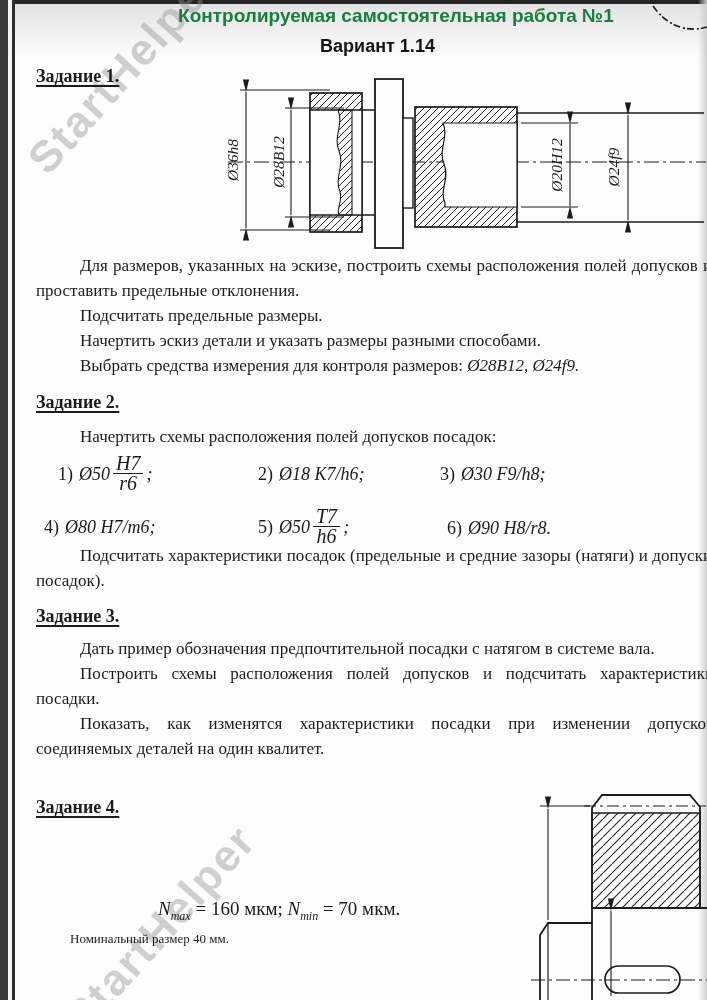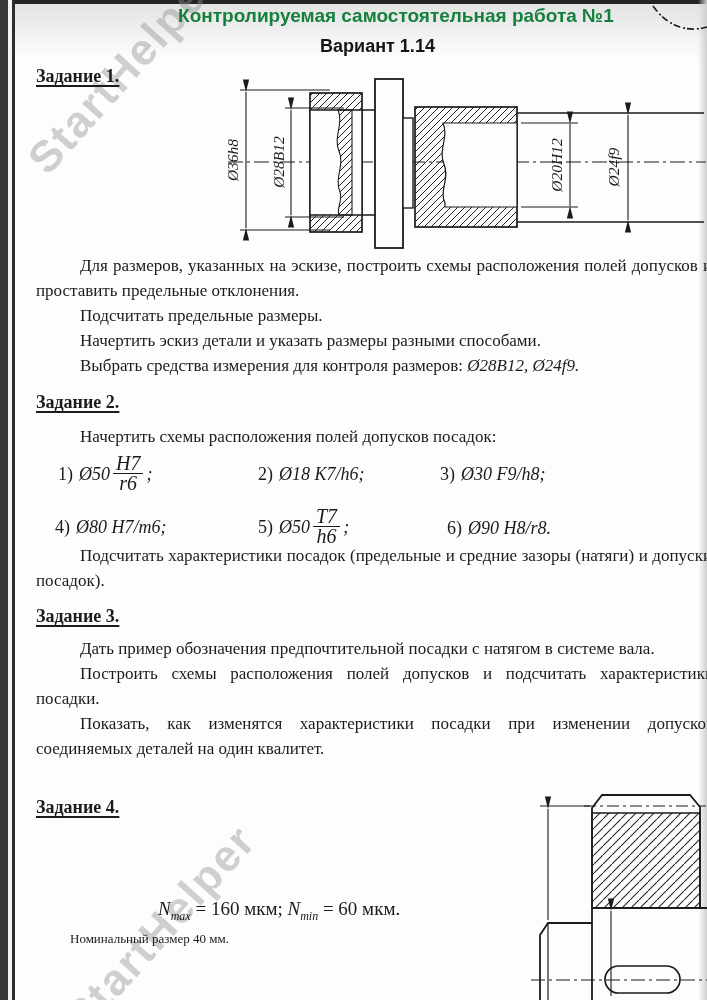--- a/index.html
+++ b/index.html
@@ -130,21 +130,21 @@
 
   <div class="fit" style="left:58px;top:457px;">
     <span class="num">1)</span><i>Ø50</i><span class="frac"><span class="ft">H7</span><span class="fb">r6</span></span><i>;</i>
   </div>
   <div class="fit" style="left:258px;top:464px;">
     <span class="num">2)</span><i>Ø18 K7/h6;</i>
   </div>
   <div class="fit" style="left:440px;top:464px;">
     <span class="num">3)</span><i>Ø30 F9/h8;</i>
   </div>
-  <div class="fit" style="left:55px;top:517px;">
+  <div class="fit" style="left:44px;top:517px;">
     <span class="num">4)</span><i>Ø80 H7/m6;</i>
   </div>
   <div class="fit" style="left:258px;top:510px;">
     <span class="num">5)</span><i>Ø50</i><span class="frac"><span class="ft">T7</span><span class="fb">h6</span></span><i>;</i>
   </div>
   <div class="fit" style="left:447px;top:518px;">
     <span class="num">6)</span><i>Ø90 H8/r8.</i>
   </div>
 
   <div class="para" style="left:36px;top:543px;width:676px;">
@@ -154,21 +154,21 @@
   <div class="task-h" style="top:606px;">Задание 3.</div>
   <div class="para" style="left:36px;top:636px;width:678px;">
     <p>Дать пример обозначения предпочтительной посадки с натягом в системе вала.</p>
     <p>Построить схемы расположения полей допусков и подсчитать характеристики посадки.</p>
     <p>Показать, как изменятся характеристики посадки при изменении допусков соединяемых деталей на один квалитет.</p>
   </div>
 
   <div class="task-h" style="top:797px;">Задание 4.</div>
 
   <div class="formula">
-    <span class="nvar">N</span><sub>max</sub><span> = 160 мкм; </span><span class="nvar">N</span><sub>min</sub><span> = 60 мкм.</span>
+    <span class="nvar">N</span><sub>max</sub><span> = 160 мкм; </span><span class="nvar">N</span><sub>min</sub><span> = 70 мкм.</span>
   </div>
   <div class="nominal">Номинальный размер 40 мм.</div>
 
   <svg style="left:528px;top:788px;width:179px;height:212px;overflow:hidden;" viewBox="528 788 179 212">
     <defs>
       <pattern id="h2" patternUnits="userSpaceOnUse" width="9" height="9">
         <path d="M0,9 L9,0" stroke="#222" stroke-width="1.1"></path>
       </pattern>
     </defs>
 

